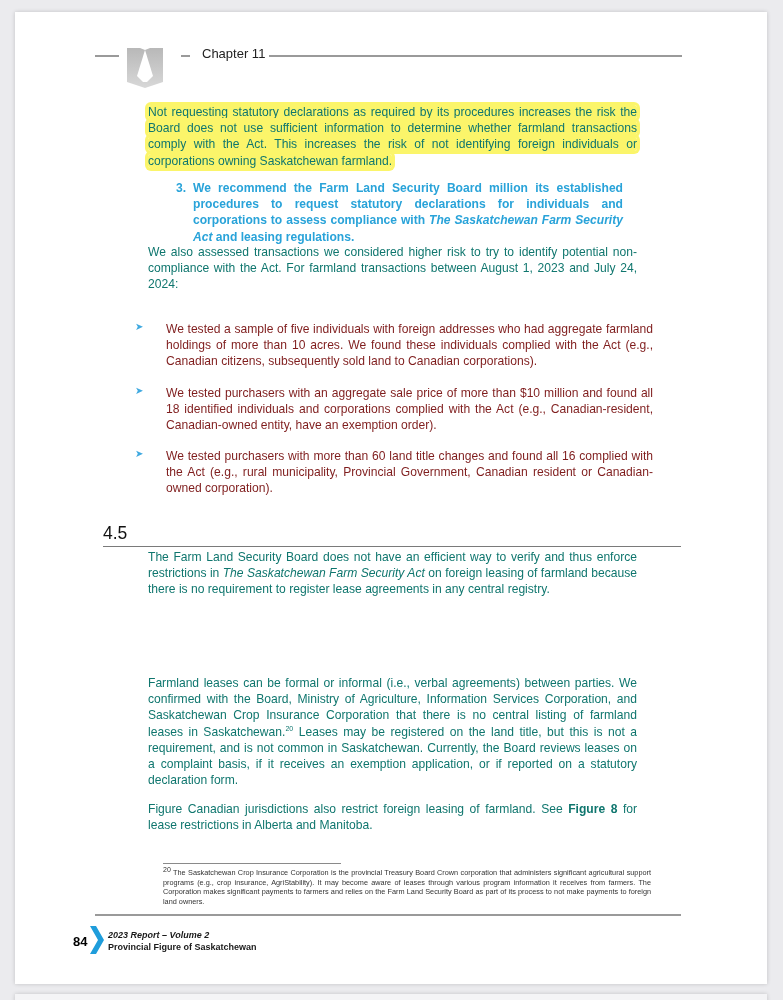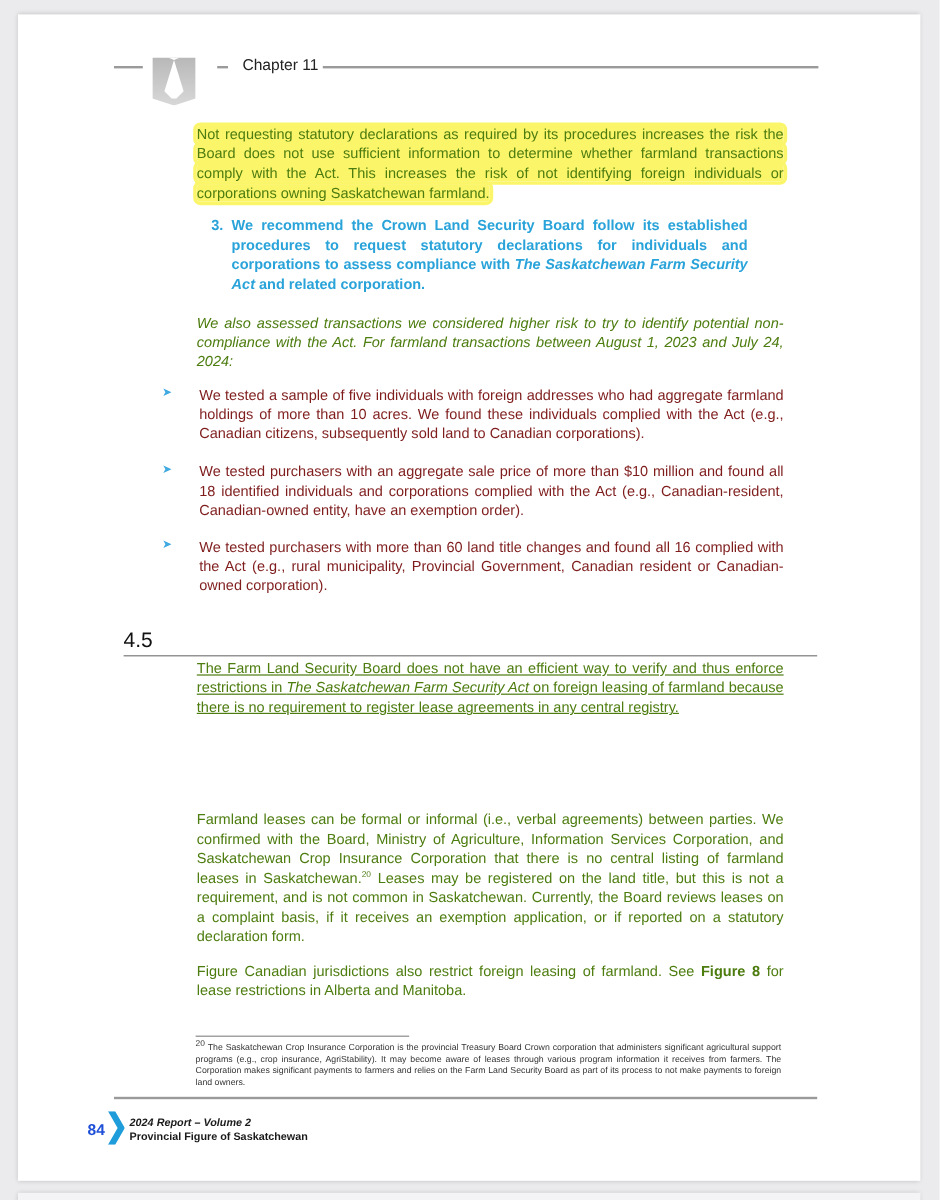--- a/index.html
+++ b/index.html
@@ -18,21 +18,21 @@
     position: absolute; left: 15px; top: 994px; width: 752px; height: 20px;
     background: #f4f4f6; box-shadow: 0 0 4px rgba(0,0,0,0.18);
   }
   
   .hdr-line-left { position: absolute; left: 80px; top: 43px; width: 24px; height: 2px; background: #9a9a9a; }
   .logo { position: absolute; left: 112px; top: 36px; width: 36px; height: 40px; }
   .hdr-dash { position: absolute; left: 166px; top: 43px; width: 9px; height: 2px; background: #9a9a9a; }
   .chapter { position: absolute; left: 187px; top: 34px; font-size: 13px; color: #222; }
   .hdr-line-right { position: absolute; left: 254px; top: 43px; width: 413px; height: 2px; background: #9a9a9a; }
 
-  .txt { position: absolute; font-size: 12.1px; line-height: 16.2px; color: #4d7c0f; text-align: justify; margin-left: 16px; }
+  .txt { position: absolute; font-size: 12.1px; line-height: 16.2px; color: #0f766e; text-align: justify; }
   .hl {
     background: #fbf56a;
     box-shadow: 0 0 0 3px #fbf56a;
     border-radius: 3px;
     -webkit-box-decoration-break: clone; box-decoration-break: clone;
   }
   .rec {
     position: absolute; left: 178px; top: 168px; width: 430px;
     font-size: 12.1px; line-height: 16.2px; font-weight: bold; color: #29a3d9; text-align: justify;
   }
@@ -41,21 +41,21 @@
   .bullet .arrow { position: absolute; left: 0; top: 0; color: #3fa9e0; font-size: 10px; }
   .bullet .btxt { position: absolute; left: 31px; width: 487px; font-size: 12.1px; line-height: 16.2px; color: #7f1d1d; text-align: justify; }
 
   .sec-head { position: absolute; left: 88px; top: 511px; width: 578px; border-bottom: 1.5px solid #7a7a7a; height: 23px; }
   .sec-num { position: absolute; left: 0; top: 0; font-size: 17.5px; color: #111; text-align: right; }
   .sec-title { position: absolute; left: 46px; top: 0; font-size: 17.5px; color: #111; }
 
   .fn-rule { position: absolute; left: 148px; top: 851px; width: 178px; height: 1px; background: #8a8a8a; }
   .footnote { position: absolute; left: 148px; top: 856px; width: 488px; font-size: 7.3px; line-height: 9.6px; color: #333; text-align: justify; }
   .foot-rule { position: absolute; left: 80px; top: 902px; width: 586px; height: 2px; background: #9a9a9a; }
-  .page-num { position: absolute; left: 58px; top: 922px; font-size: 13px; font-weight: bold; color: #1d4ed8; }
+  .page-num { position: absolute; left: 58px; top: 922px; font-size: 13px; font-weight: bold; color: #000000; }
   .chevron { position: absolute; left: 75px; top: 914px; width: 14px; height: 28px; }
   .foot-report { position: absolute; left: 93px; top: 918px; font-size: 9px; font-style: italic; font-weight: bold; color: #1a1a1a; }
   .foot-org { position: absolute; left: 93px; top: 930px; font-size: 9px; font-weight: bold; color: #1a1a1a; }
   sup { font-size: 7px; line-height: 0; vertical-align: super; }
 </style>
 </head>
 <body>
 
 <div class="page">
   <div class="hdr-line-left"></div>
@@ -73,43 +73,43 @@
   <div class="hdr-dash"></div>
   <div class="chapter">Chapter 11</div>
   <div class="hdr-line-right"></div>
 
   <div class="txt" style="left:133px; top:92px; width:489px;">
     <span class="hl">Not requesting statutory declarations as required by its procedures increases the risk the Board does not use sufficient information to determine whether farmland transactions comply with the Act. This increases the risk of not identifying foreign individuals or corporations owning Saskatchewan farmland.</span>
   </div>
 
   <div class="rec">
     <span class="num">3.</span>
-    <span>We recommend the Crown Land Security Board follow its established procedures to request statutory declarations for individuals and corporations to assess compliance with </span><i>The Saskatchewan Farm Security Act</i><span> and related corporation.</span>
+    <span>We recommend the Farm Land Security Board million its established procedures to request statutory declarations for individuals and corporations to assess compliance with </span><i>The Saskatchewan Farm Security Act</i><span> and leasing regulations.</span>
   </div>
 
-  <div class="txt" style="left:133px; top:249px; width:489px;font-style:italic;">We also assessed transactions we considered higher risk to try to identify potential non-compliance with the Act. For farmland transactions between August 1, 2023 and July 24, 2024:</div>
+  <div class="txt" style="left:133px; top:232px; width:489px;">We also assessed transactions we considered higher risk to try to identify potential non-compliance with the Act. For farmland transactions between August 1, 2023 and July 24, 2024:</div>
 
   <div class="bullet" style="top:309px;">
     <span class="arrow">➤</span>
     <div class="btxt">We tested a sample of five individuals with foreign addresses who had aggregate farmland holdings of more than 10 acres. We found these individuals complied with the Act (e.g., Canadian citizens, subsequently sold land to Canadian corporations).</div>
   </div>
   <div class="bullet" style="top:373px;">
     <span class="arrow">➤</span>
     <div class="btxt">We tested purchasers with an aggregate sale price of more than $10 million and found all 18 identified individuals and corporations complied with the Act (e.g., Canadian-resident, Canadian-owned entity, have an exemption order).</div>
   </div>
   <div class="bullet" style="top:436px;">
     <span class="arrow">➤</span>
     <div class="btxt">We tested purchasers with more than 60 land title changes and found all 16 complied with the Act (e.g., rural municipality, Provincial Government, Canadian resident or Canadian-owned corporation).</div>
   </div>
 
   <div class="sec-head">
     <span class="sec-num">4.5</span>
   </div>
 
-  <div class="txt" style="left:133px; top:537px; width:489px;text-decoration:underline;">
+  <div class="txt" style="left:133px; top:537px; width:489px;">
     <span>The Farm Land Security Board does not have an efficient way to verify and thus enforce restrictions in </span><i>The Saskatchewan Farm Security Act</i><span> on foreign leasing of farmland because there is no requirement to register lease agreements in any central registry.</span>
   </div>
 
 
   <div class="txt" style="left:133px; top:663px; width:489px;">
     <span>Farmland leases can be formal or informal (i.e., verbal agreements) between parties. We confirmed with the Board, Ministry of Agriculture, Information Services Corporation, and Saskatchewan Crop Insurance Corporation that there is no central listing of farmland leases in Saskatchewan.</span><sup>20</sup><span> Leases may be registered on the land title, but this is not a requirement, and is not common in Saskatchewan. Currently, the Board reviews leases on a complaint basis, if it receives an exemption application, or if reported on a statutory declaration form.</span>
   </div>
 
   <div class="txt" style="left:133px; top:789px; width:489px;">
     <span>Figure Canadian jurisdictions also restrict foreign leasing of farmland. See </span><b>Figure 8</b><span> for lease restrictions in Alberta and Manitoba.</span>
@@ -118,16 +118,16 @@
   <div class="fn-rule"></div>
   <div class="footnote">
     <sup>20</sup><span> The Saskatchewan Crop Insurance Corporation is the provincial Treasury Board Crown corporation that administers significant agricultural support programs (e.g., crop insurance, AgriStability). It may become aware of leases through various program information it receives from farmers. The Corporation makes significant payments to farmers and relies on the Farm Land Security Board as part of its process to not make payments to foreign land owners.</span>
   </div>
 
   <div class="foot-rule"></div>
   <div class="page-num">84</div>
   <svg class="chevron" viewBox="0 0 14 28">
     <polygon points="0,0 6,0 14,14 6,28 0,28 8,14" fill="#1f9ddb"></polygon>
   </svg>
-  <div class="foot-report">2024 Report – Volume 2</div>
+  <div class="foot-report">2023 Report – Volume 2</div>
   <div class="foot-org">Provincial Figure of Saskatchewan</div>
 </div>
 <div class="next-page"></div>
 
 </body></html>

